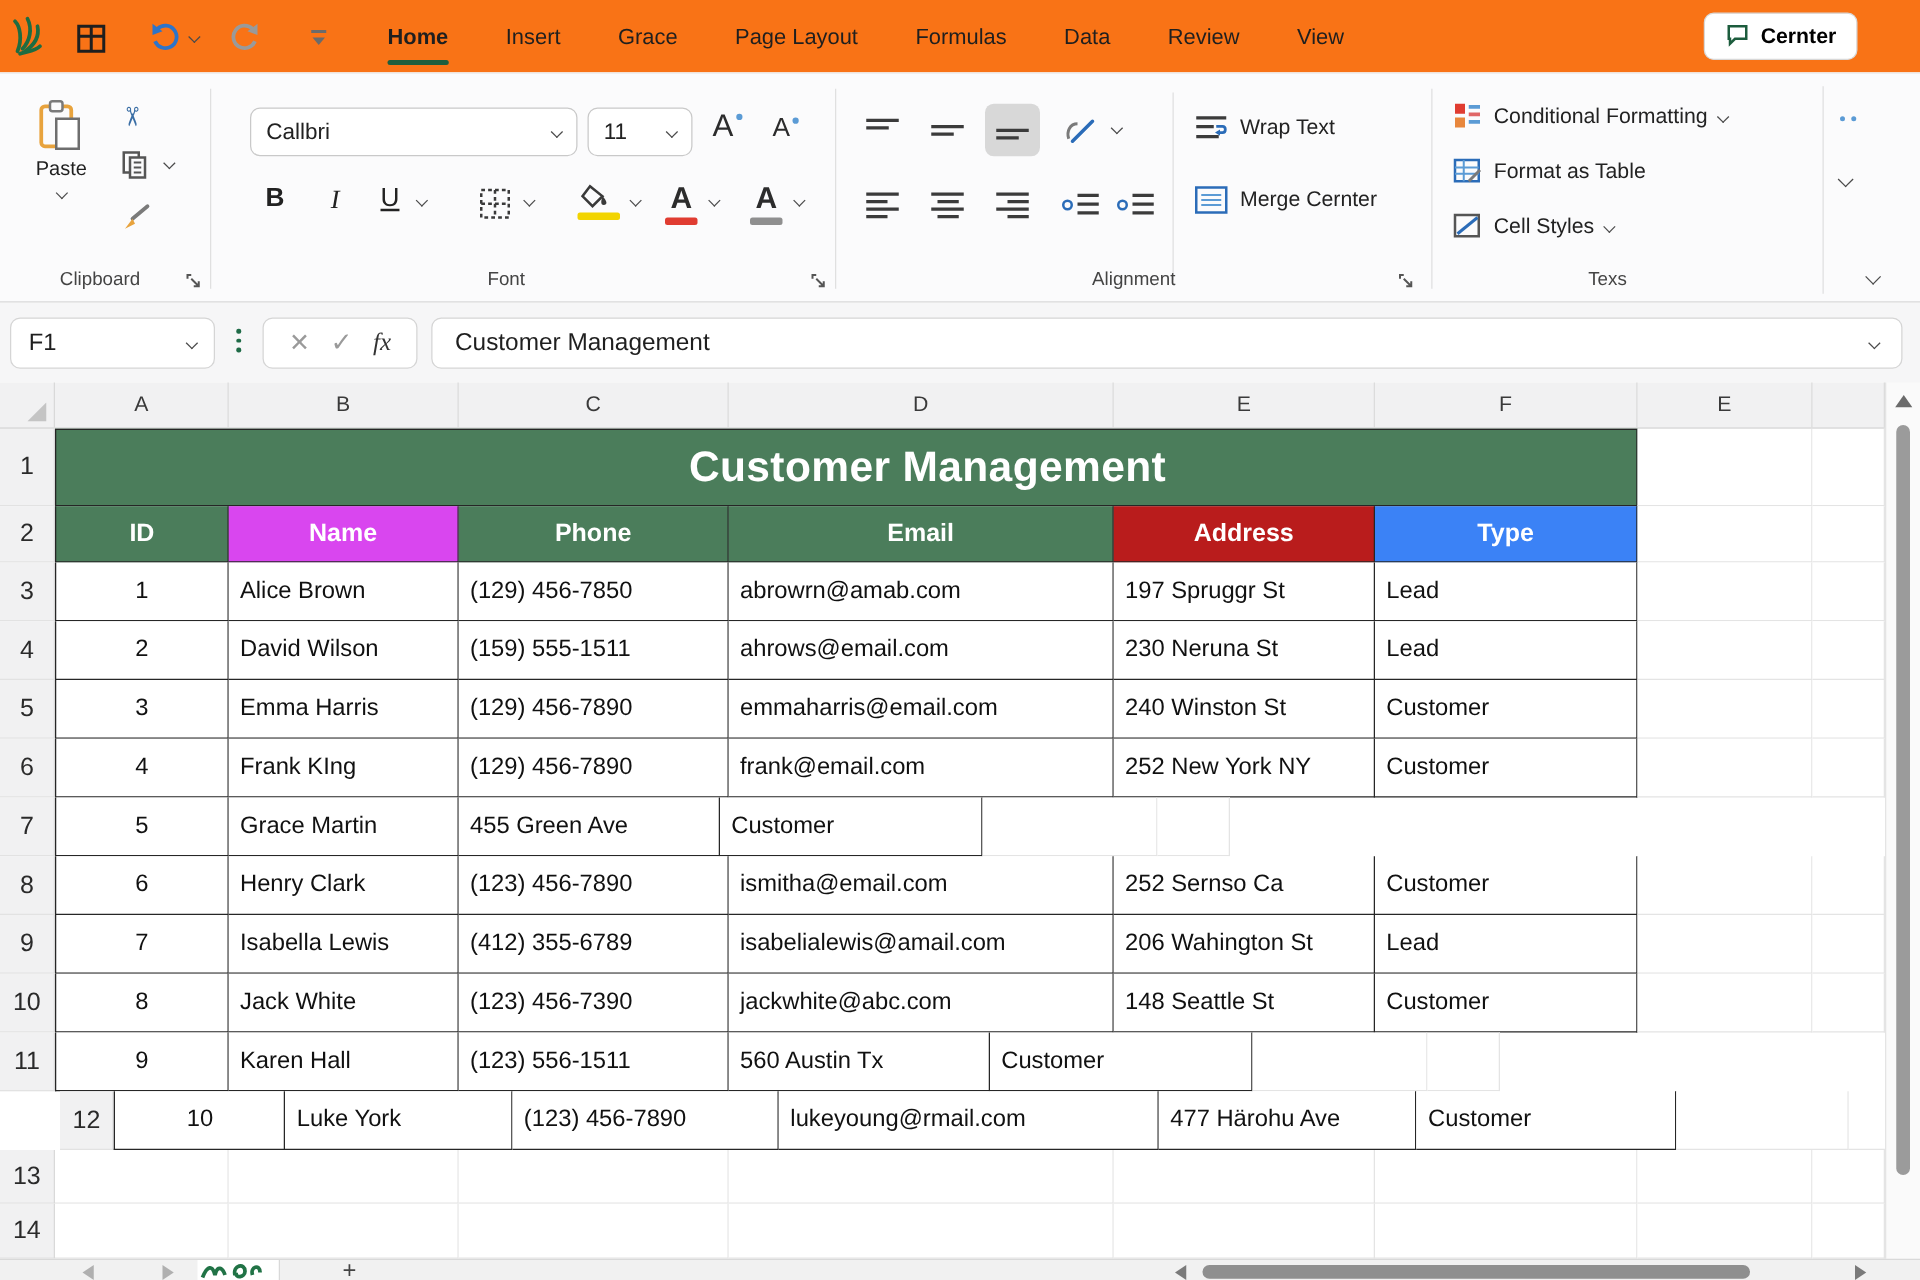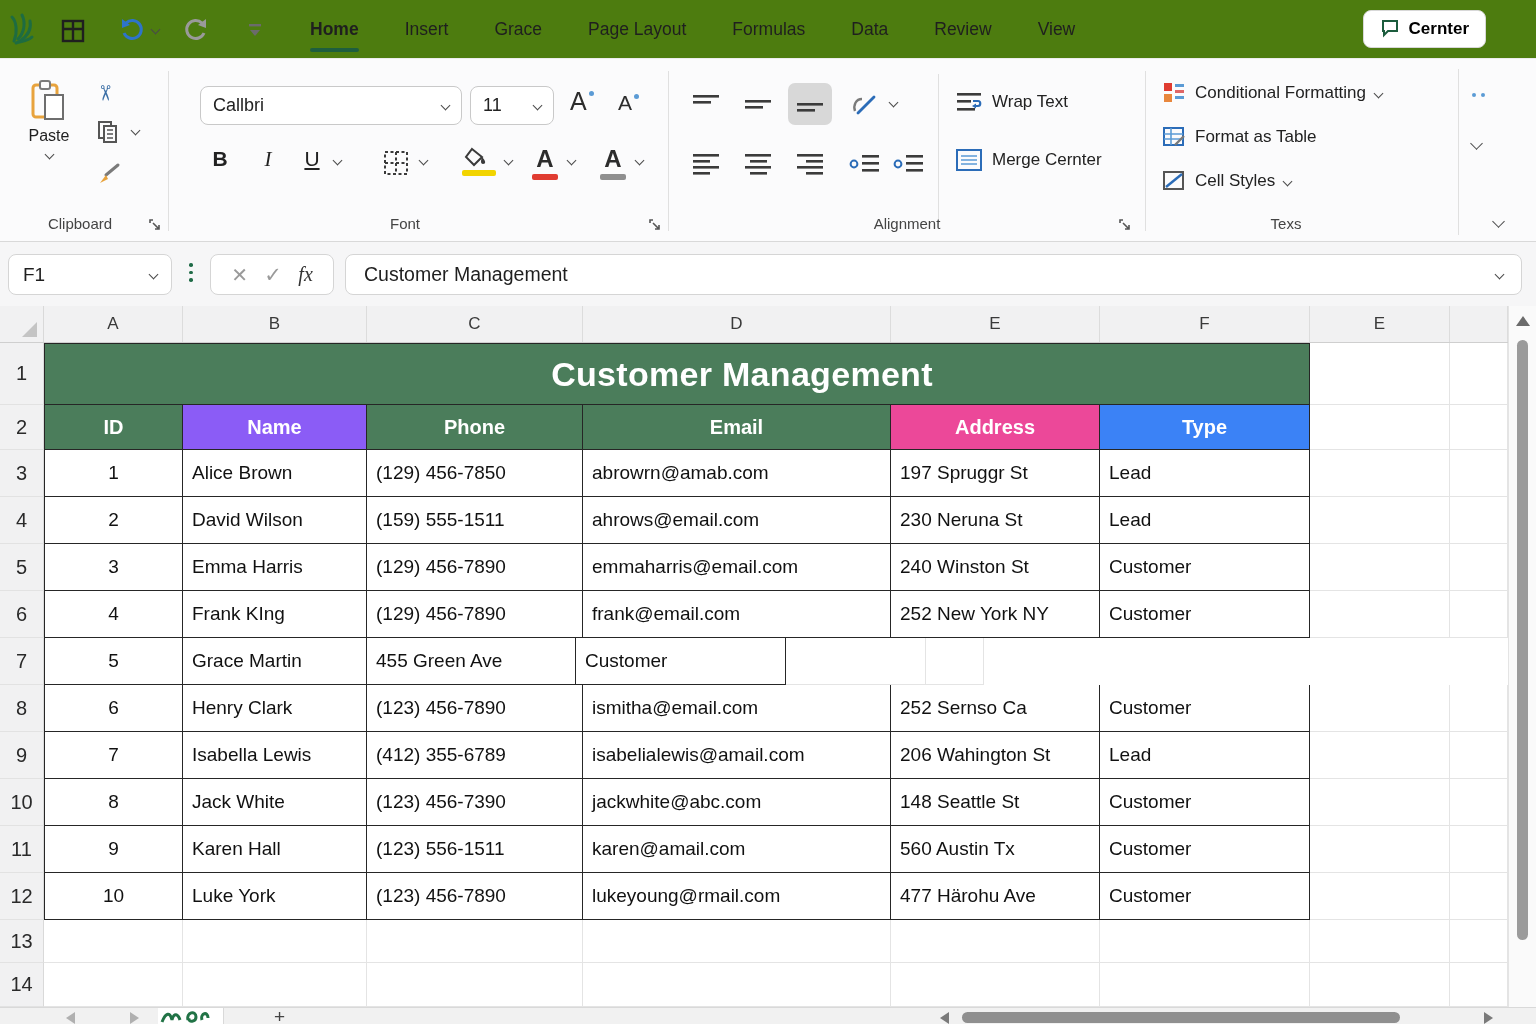--- a/index.html
+++ b/index.html
@@ -1,20 +1,20 @@
 <!DOCTYPE html>
 <html><head>
 <meta charset="utf-8">
 <style>
   * { box-sizing: border-box; margin:0; padding:0; }
   html,body { width:1536px; height:1024px; overflow:hidden; background:#f6f6f7;
               font-family:"Liberation Sans", sans-serif; color:#1f1f1f; }
 
   
-  #topbar { position:absolute; left:0; top:0; width:1536px; height:58px; background:#4d7c0f;padding-left:12px; }
+  #topbar { position:absolute; left:0; top:0; width:1536px; height:58px; background:#f97316;padding-left:12px; }
   .tb-ic { position:absolute; display:flex; align-items:center; justify-content:center; }
   #tab-strip { position:absolute; left:310px; top:0; height:58px; display:flex; gap:46px; align-items:center; }
   .tab { font-size:17.5px; color:#1f1f1f; position:relative; height:58px; display:flex; align-items:center; cursor:default; }
   .tab.active { font-weight:700; }
   .tab.active::after { content:""; position:absolute; left:0; right:0; bottom:6px; height:4px; border-radius:2px; background:#1e5e3e; }
   #comments-btn { position:absolute; right:50px; top:10px; height:38px; padding:0 16px; background:#fff;
                   border:1px solid #d8d8d8; border-radius:8px; display:flex; align-items:center; gap:9px; }
   #comments-btn span.lbl { font-weight:700; font-size:17px; }
   .chev { display:inline-block; width:7px; height:7px; border-right:1.8px solid #4a4a4a; border-bottom:1.8px solid #4a4a4a; transform:rotate(45deg); }
 
@@ -406,24 +406,24 @@
   <div id="grid-rows">
       <div class="grow" style="height: 62px;">
         <div class="rowh" style="width: 44px;">1</div>
         <div class="cell titlecell tfirst ttop" style="width: 1266px; background: rgb(75, 125, 91);">Customer Management</div>
         <div class="ecell" style="width: 140px;"></div>
         <div class="ecell" style="width: 58px;"></div>
       </div>
       <div class="grow" style="height: 45px;">
         <div class="rowh" style="width: 44px;">2</div>
         <div class="cell hdrcell tfirst" style="width: 139px; background: rgb(75, 125, 91);">ID</div>
-        <div class="cell hdrcell" style="width: 184px; background: #8b5cf6;">Name</div>
+        <div class="cell hdrcell" style="width: 184px; background: #d946ef;">Name</div>
         <div class="cell hdrcell" style="width: 216px; background: rgb(75, 125, 91);">Phone</div>
         <div class="cell hdrcell" style="width: 308px; background: rgb(75, 125, 91);">Email</div>
-        <div class="cell hdrcell" style="width: 209px; background: #ec4899;">Address</div>
+        <div class="cell hdrcell" style="width: 209px; background: #b91c1c;">Address</div>
         <div class="cell hdrcell" style="width: 210px; background: #3b82f6;">Type</div>
         <div class="ecell" style="width: 140px;"></div>
         <div class="ecell" style="width: 58px;"></div>
       </div>
       <div class="grow" style="height: 47px;">
         <div class="rowh" style="width: 44px;">3</div>
         <div class="cell center tfirst" style="width: 139px;">1</div>
         <div class="cell" style="width: 184px;">Alice Brown</div>
         <div class="cell" style="width: 216px;">(129) 456-7850</div>
         <div class="cell" style="width: 308px;">abrowrn@amab.com</div>
@@ -505,27 +505,26 @@
         <div class="cell" style="width: 209px;">148 Seattle St</div>
         <div class="cell" style="width: 210px;">Customer</div>
         <div class="ecell" style="width: 140px;"></div>
         <div class="ecell" style="width: 58px;"></div>
       </div>
       <div class="grow" style="height: 47px;">
         <div class="rowh" style="width: 44px;">11</div>
         <div class="cell center tfirst" style="width: 139px;">9</div>
         <div class="cell" style="width: 184px;">Karen Hall</div>
         <div class="cell" style="width: 216px;">(123) 556-1511</div>
-        <div class="cell" style="width: 308px;">karen@amail.com</div>
         <div class="cell" style="width: 209px;">560 Austin Tx</div>
         <div class="cell" style="width: 210px;">Customer</div>
         <div class="ecell" style="width: 140px;"></div>
         <div class="ecell" style="width: 58px;"></div>
       </div>
-      <div class="grow" style="height: 47px;">
+      <div class="grow" style="height: 47px; margin-left: 48px;">
         <div class="rowh" style="width: 44px;">12</div>
         <div class="cell center tfirst" style="width: 139px;">10</div>
         <div class="cell" style="width: 184px;">Luke York</div>
         <div class="cell" style="width: 216px;">(123) 456-7890</div>
         <div class="cell" style="width: 308px;">lukeyoung@rmail.com</div>
         <div class="cell" style="width: 209px;">477 Härohu Ave</div>
         <div class="cell" style="width: 210px;">Customer</div>
         <div class="ecell" style="width: 140px;"></div>
         <div class="ecell" style="width: 58px;"></div>
       </div>

